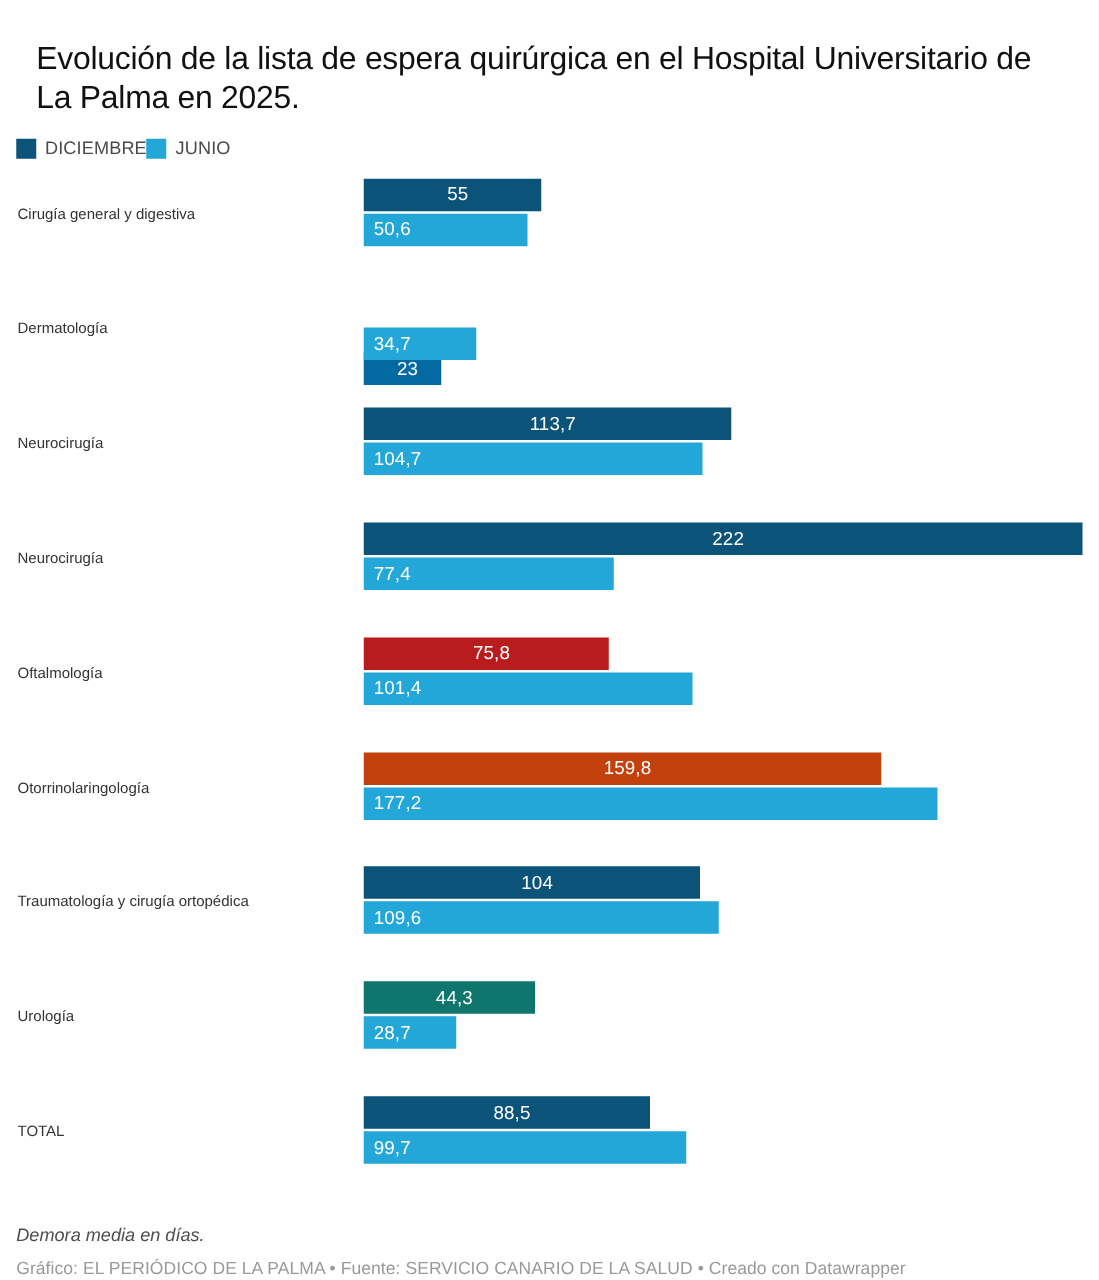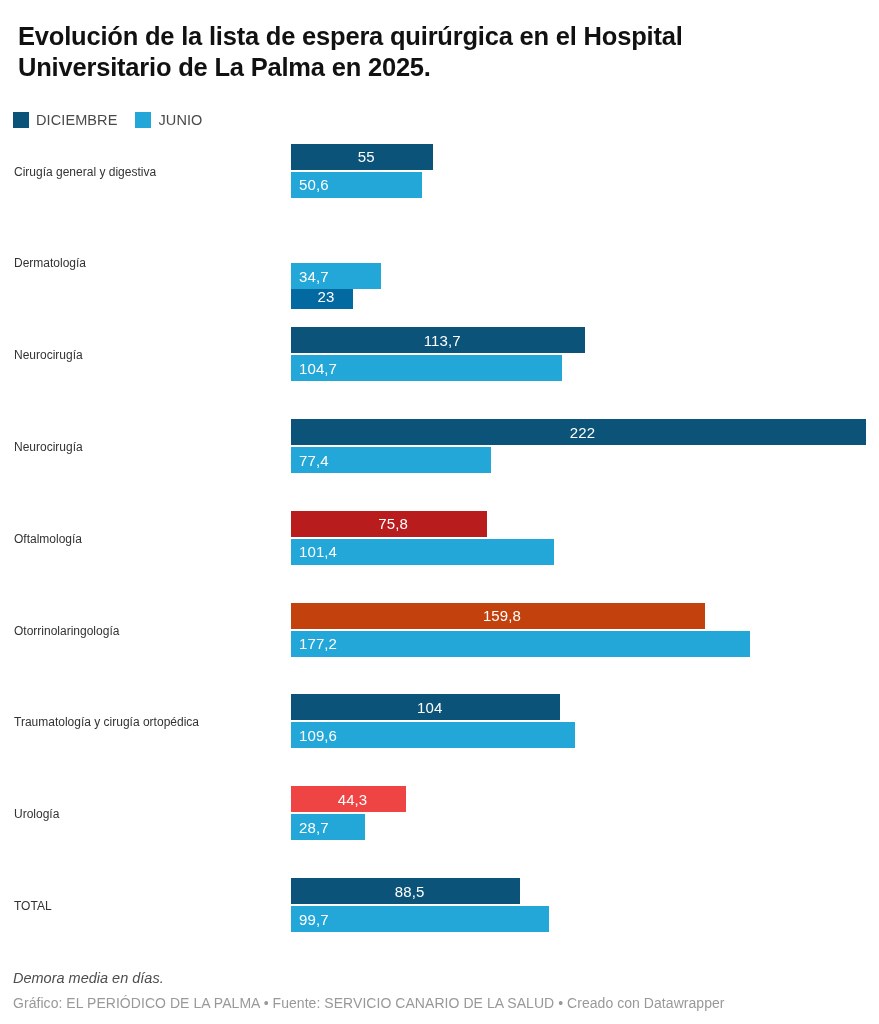--- a/index.html
+++ b/index.html
@@ -16,33 +16,32 @@
   }
   .chart-root {
     position: relative;
     width: 879px;
     height: 1024px;
     box-sizing: border-box;
     padding: 0 13px;
   }
   .chart-title {
     font-size: 25.5px;
-    font-weight: bold;
+    font-weight: normal;
     line-height: 1.21;
     letter-spacing: -0.2px;
     color: #111111;
-    margin: 5px;
+    margin: 16px;
     padding-top: 16px;
     max-width: 800px;
   }
   .legend {
     display: flex;
     align-items: center;
-    gap: 18px;
-    margin-top: 28px;
+    margin-top: 16px;
     height: 18px;
   }
   .legend-item {
     display: flex;
     align-items: center;
     gap: 7px;
   }
   .legend-swatch {
     width: 16px;
     height: 16px;
@@ -219,21 +218,21 @@
             <span class="bar-value">104</span>
           </div>
           <div class="bar light" style="width: 283.874px; background: rgb(34, 167, 216);">
             <span class="bar-value">109,6</span>
           </div>
         </div>
       </div>
       <div class="bar-group" style="top: 642.6px;">
         <div class="group-label">Urología</div>
         <div class="bars">
-          <div class="bar dark" style="width: 115px; background: #ef4444;">
+          <div class="bar dark" style="width: 137px; background: #0f766e;">
             <span class="bar-value">44,3</span>
           </div>
           <div class="bar light" style="width: 74.3356px; background: rgb(34, 167, 216);">
             <span class="bar-value">28,7</span>
           </div>
         </div>
       </div>
       <div class="bar-group" style="top: 734.4px;">
         <div class="group-label">TOTAL</div>
         <div class="bars">

